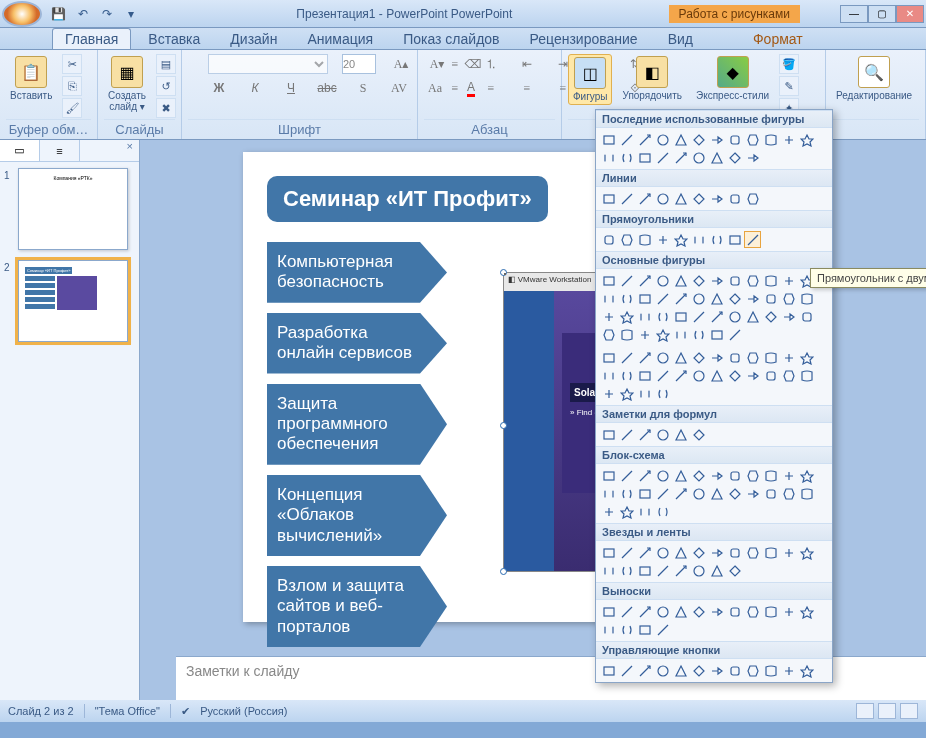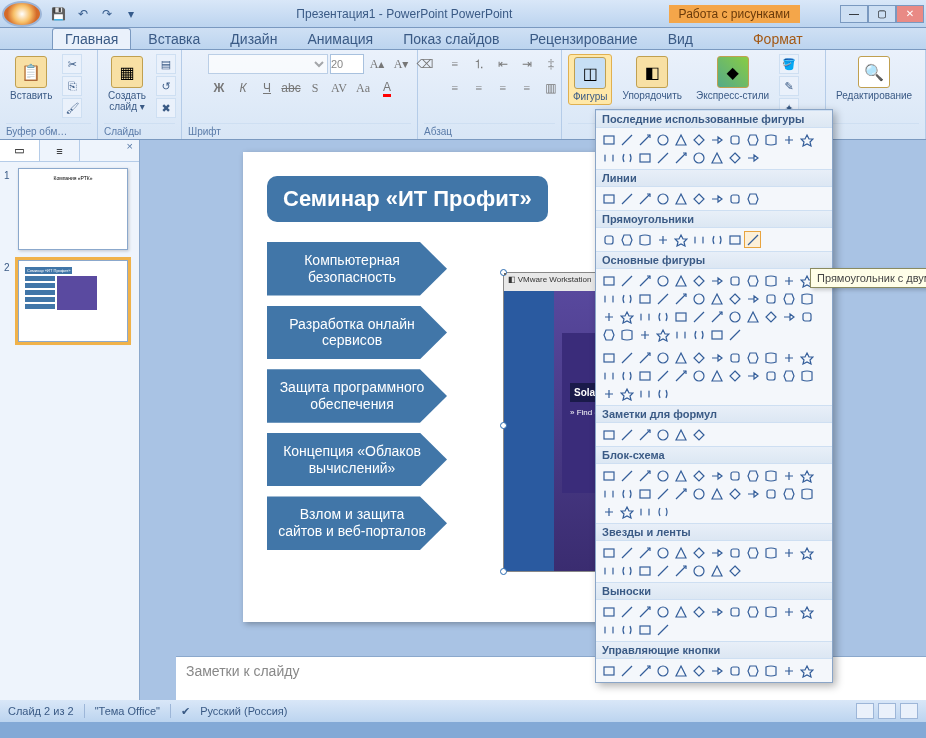--- a/index.html
+++ b/index.html
@@ -18,28 +18,28 @@
 
 
 .ribbon-tabs { height: 22px; background: linear-gradient(#cfe0f4, #bcd4ef); display: flex; align-items: flex-end; padding-left: 52px; border-bottom: 1px solid #7a99c0; gap: 4px; }
 .ribbon-tab { padding: 2px 12px; font-size: 14px; color: #3a5a85; cursor: pointer; border: 1px solid transparent; border-bottom: none; }
 .ribbon-tab.active { background: #eaf1fb; border-color: #7a99c0; border-radius: 3px 3px 0 0; }
 .ribbon-tab.format { color: #a35915; }
 
 
 .ribbon { height: 90px; background: linear-gradient(#eaf1fb, #d8e6f6); display: flex; border-bottom: 1px solid #7a99c0; }
 .ribbon-group { border-right: 1px solid #b5cce8; display: flex; flex-direction: column; justify-content: space-between; padding: 4px 6px 0; }
-.ribbon-group-title { font-size: 10px; color: #5a7ba8; text-align: left; padding: 2px 0; border-top: 1px solid #cedff2; }
+.ribbon-group-title { font-size: 13px; color: #5a7ba8; text-align: center; padding: 2px 0; border-top: 1px solid #cedff2; }
 .ribbon-group-body { display: flex; align-items: flex-start; gap: 6px; flex: 1; }
 .big-btn { display: flex; flex-direction: column; align-items: center; gap: 2px; padding: 2px 4px; cursor: pointer; }
 .big-btn .icon { width: 32px; height: 32px; background: #f8e0a4; border: 1px solid #c0a050; border-radius: 3px; display: flex; align-items: center; justify-content: center; font-size: 16px; }
 .big-btn .lbl { font-size: 10px; text-align: center; line-height: 1.1; color: #3a5a85; }
 .mini-col { display: flex; flex-direction: column; gap: 2px; }
 .mini-btn { width: 20px; height: 20px; background: #eaf1fb; border: 1px solid #cedff2; display: flex; align-items: center; justify-content: center; font-size: 11px; color: #3a5a85; cursor: pointer; }
-.font-row { display: flex; gap: 2px; align-items: center; padding-left: 20px; }
+.font-row { display: flex; gap: 14px; align-items: center; padding-left: 20px; }
 .font-row select, .font-row input { font-size: 11px; height: 20px; border: 1px solid #a8c1de; background: #fff; color: #888; }
 .font-row select { width: 120px; }
 .font-row .size { width: 34px; }
 .fmt-btn { width: 22px; height: 20px; border: 1px solid transparent; display: flex; align-items: center; justify-content: center; font-size: 12px; color: #777; cursor: pointer; font-family: "Times New Roman"; }
 
 
 .workspace { position: absolute; top: 140px; left: 0; right: 0; bottom: 22px; display: flex; background: #a9c3e4; }
 .thumb-panel { width: 140px; background: #eef4fc; border-right: 1px solid #8ba8cc; display: flex; flex-direction: column; }
 .thumb-tabs { height: 22px; display: flex; border-bottom: 1px solid #b5cce8; }
 .thumb-tab { width: 40px; display: flex; align-items: center; justify-content: center; font-size: 11px; border-right: 1px solid #b5cce8; }
@@ -49,21 +49,21 @@
 .thumb { position: relative; margin-bottom: 10px; }
 .thumb-num { position: absolute; left: -2px; top: 2px; font-size: 10px; color: #3a5a85; }
 .thumb-img { margin-left: 12px; width: 110px; height: 82px; background: #fff; border: 1px solid #8ba8cc; box-shadow: 1px 1px 3px rgba(0,0,0,0.2); font-size: 5px; padding: 6px; }
 .thumb.selected .thumb-img { outline: 3px solid #f0b24a; }
 
 .slide-area { flex: 1; display: flex; flex-direction: column; overflow: hidden; }
 .slide-canvas { flex: 1; background: #a9c3e4; display: flex; justify-content: center; align-items: flex-start; padding: 12px 0; overflow: hidden; }
 .slide { width: 580px; height: 470px; background: #fff; box-shadow: 2px 2px 6px rgba(0,0,0,0.3); position: relative; padding: 24px; }
 .title-box { background: #4176a8; color: #fff; font-size: 22px; font-weight: bold; padding: 10px 16px; border-radius: 10px; display: inline-block; }
 .arrows-col { margin-top: 20px; display: flex; flex-direction: column; gap: 10px; }
-.arrow-shape { width: 180px; background: #4176a8; color: #fff; font-size: 14px; text-align: center; padding: 10px 20px 10px 10px; position: relative; clip-path: polygon(0 0, 85% 0, 100% 50%, 85% 100%, 0 100%); line-height: 1.2; }
+.arrow-shape { width: 180px; background: #4176a8; color: #fff; font-size: 17px; text-align: left; padding: 10px 20px 10px 10px; position: relative; clip-path: polygon(0 0, 85% 0, 100% 50%, 85% 100%, 0 100%); line-height: 1.2; }
 .embed-img { position: absolute; left: 260px; top: 120px; width: 250px; height: 300px; border: 1px solid #888; background: linear-gradient(#5a4aa0, #3a2c70); }
 .embed-img::before, .embed-img::after { content: ''; position: absolute; background: #fff; border: 1px solid #666; }
 .embed-handle { position: absolute; width: 7px; height: 7px; background: #fff; border: 1px solid #2a6ab0; border-radius: 50%; }
 
 .notes { height: 60px; background: #fff; border-top: 1px solid #8ba8cc; padding: 6px 10px; font-size: 14px; color: #888; margin-left: 36px; }
 
 
 .statusbar { position: absolute; bottom: 16px; left: 0; right: 0; height: 22px; background: linear-gradient(#d9e7f8, #bcd4ef); display: flex; align-items: center; font-size: 11px; color: #3a5a85; padding: 0 8px; gap: 10px; }
 .statusbar .sep { border-left: 1px solid #9db6d8; height: 14px; }
 .statusbar .right { margin-left: auto; display: flex; gap: 4px; align-items: center; }

